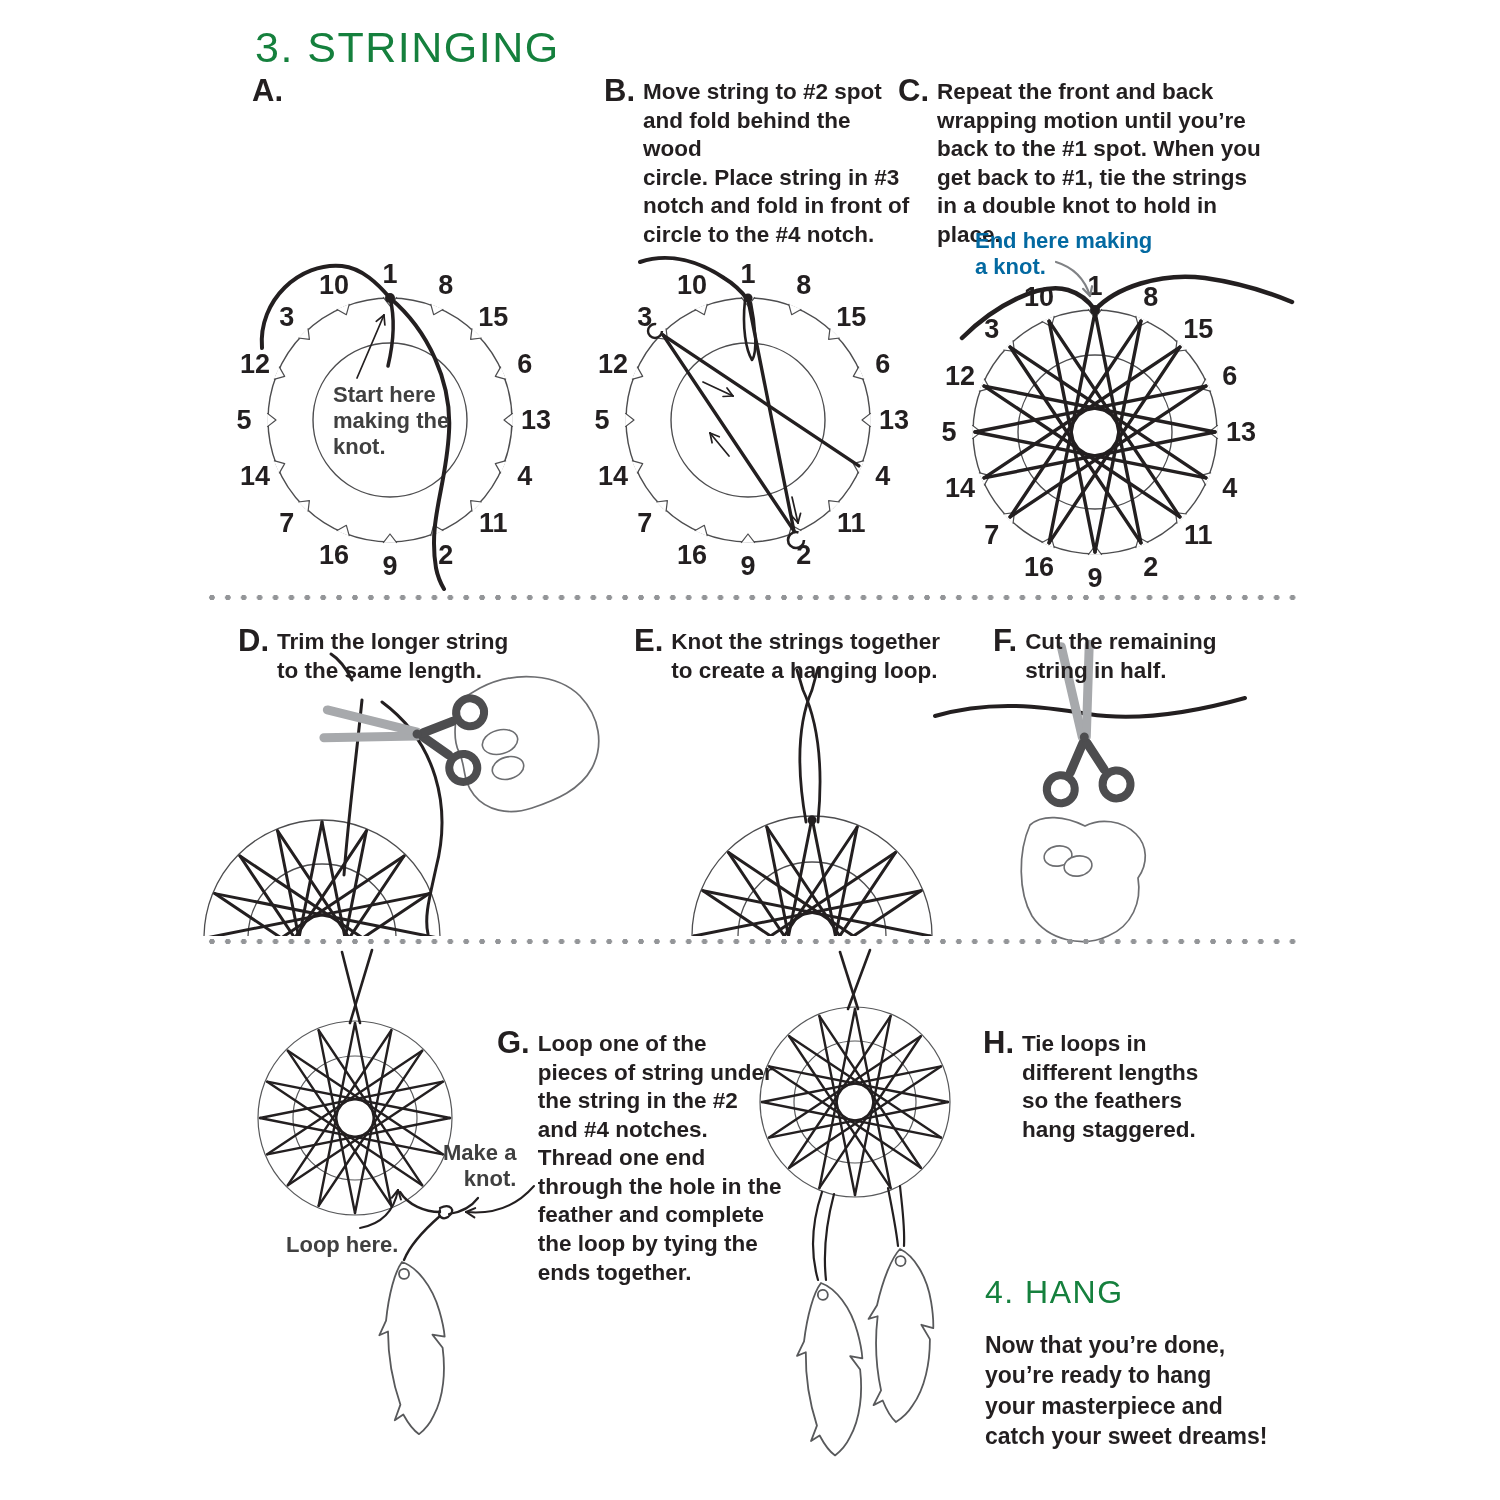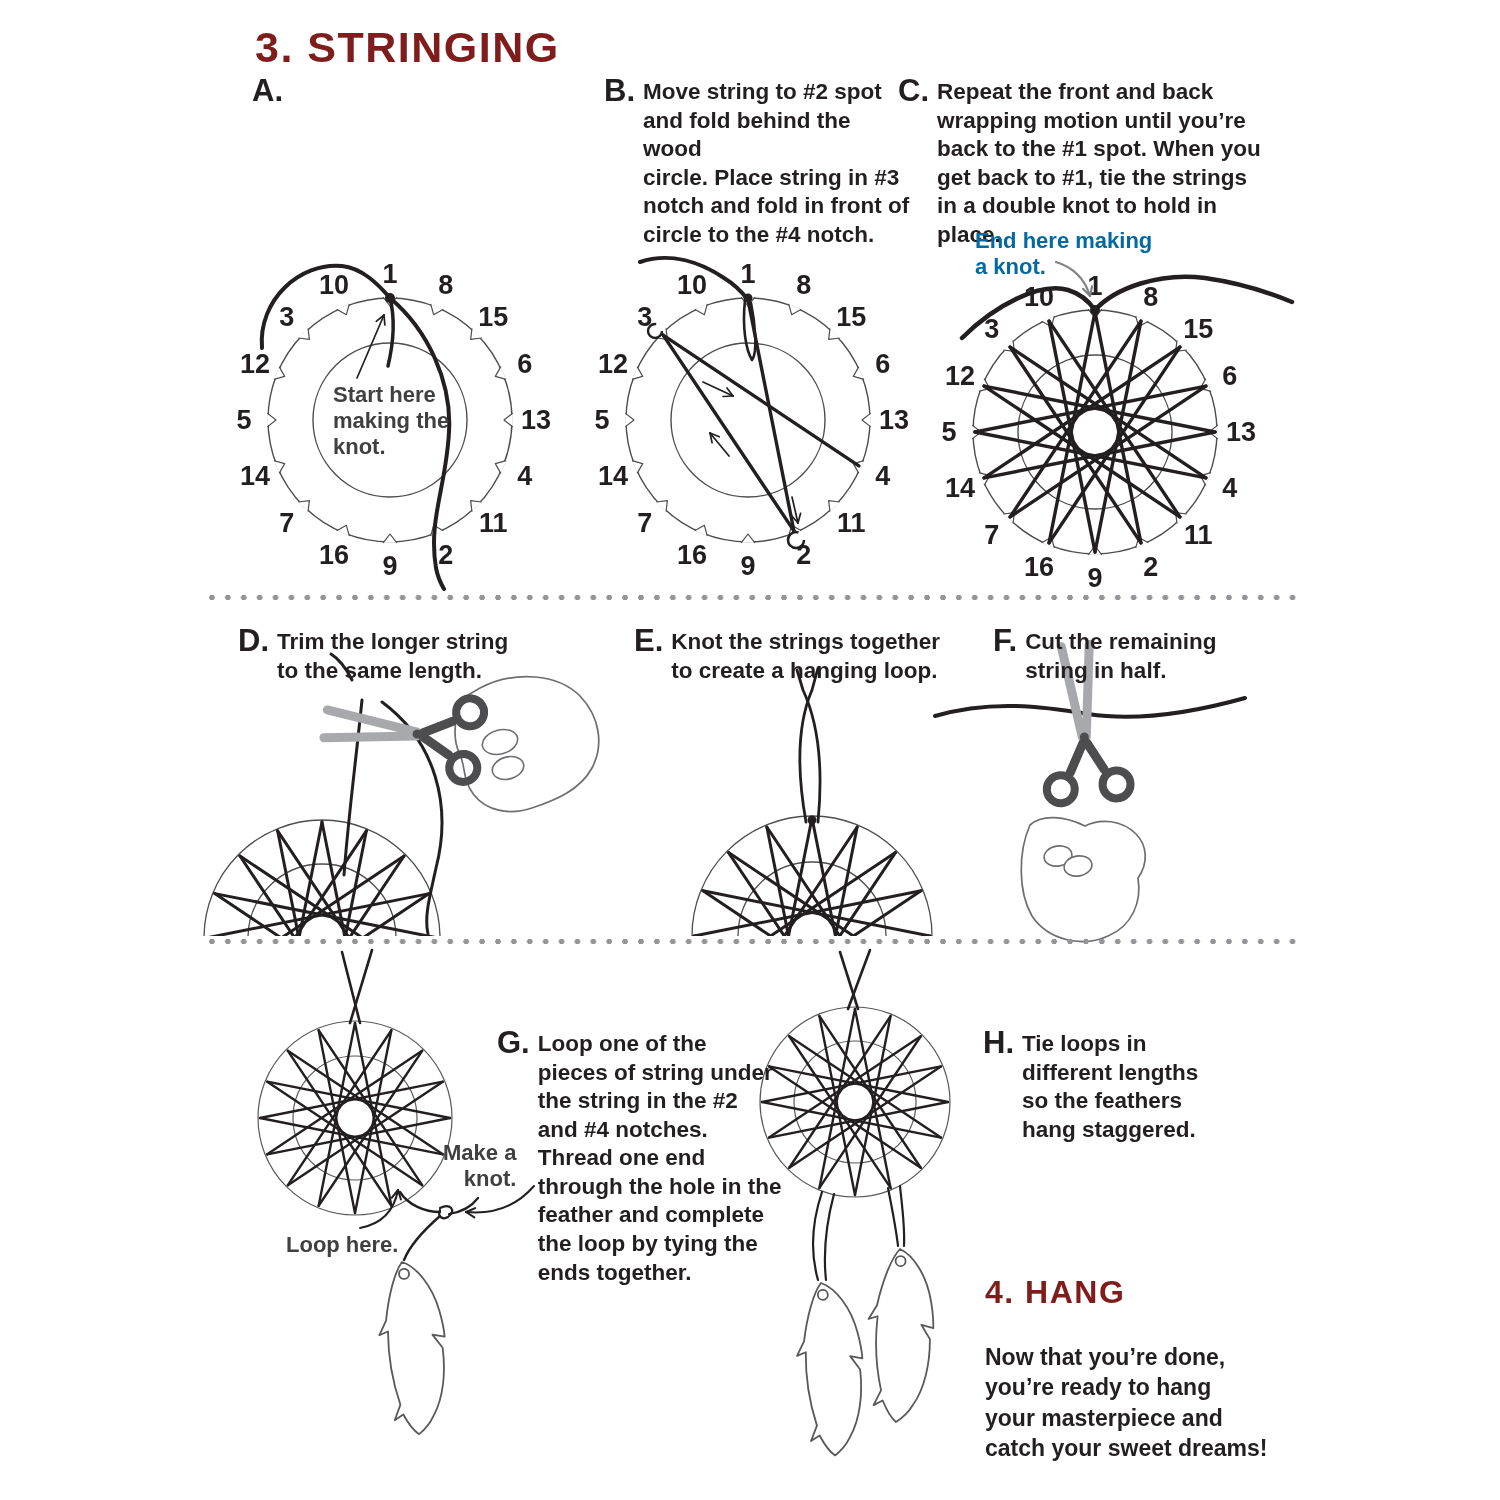--- a/index.html
+++ b/index.html
@@ -1,40 +1,40 @@
 <!DOCTYPE html>
 <html><head>
 <meta charset="utf-8">
 <style>
   html,body{margin:0;padding:0;background:#ffffff;}
   .canvas{position:relative;width:1500px;height:1500px;background:#fff;
           font-family:"Liberation Sans",sans-serif;overflow:hidden;}
   #art{position:absolute;left:0;top:0;}
-  .title{position:absolute;font-weight:700;color:#7f1d1d;letter-spacing:1.5px;line-height:1;}
+  .title{position:absolute;font-weight:400;color:#15803d;letter-spacing:1.5px;line-height:1;}
   #title3{left:255px;top:26px;font-size:43px;}
   #title4{left:985px;top:1276px;font-size:32px;}
   .step{position:absolute;display:flex;align-items:flex-start;color:#231f20;}
   .letter{font-weight:700;font-size:31px;line-height:1;margin-right:8px;margin-top:-3px;}
   .stext{font-weight:700;font-size:22.5px;line-height:1.27;white-space:pre-line;}
   #stepA{left:252px;top:78px;width:345px;}
   #stepB{left:604px;top:78px;width:310px;}
   #stepC{left:898px;top:78px;width:370px;}
   #stepD{left:238px;top:628px;width:310px;}
   #stepE{left:634px;top:628px;width:340px;}
   #stepF{left:993px;top:628px;width:290px;}
   #stepG{left:497px;top:1030px;width:300px;}
   #stepH{left:983px;top:1030px;width:260px;}
   .lbl{position:absolute;font-weight:700;font-size:22px;line-height:1.18;color:#404040;white-space:pre-line;}
   .lbl.gray{color:#0369a1;}
   #lblStart{left:333px;top:382px;}
   #lblEnd{left:975px;top:228px;}
   #lblMake{left:443px;top:1140px;text-align:right;}
   #lblLoop{left:286px;top:1232px;}
   .hangtext{position:absolute;left:985px;top:1330px;font-weight:700;font-size:23px;
-            line-height:1.32;color:#231f20;white-space:pre-line;margin-top:12px;}
+            line-height:1.32;color:#231f20;white-space:pre-line;}
   .dots{position:absolute;left:204px;width:1096px;height:7px;
         background-image:radial-gradient(circle,#939598 2.5px,rgba(255,255,255,0) 3px);
         background-size:15.9px 7px;background-repeat:repeat-x;background-position:0 center;}
   #dots1{top:594px;} #dots2{top:938px;}
   .num{font-family:"Liberation Sans",sans-serif;font-weight:700;font-size:27px;fill:#231f20;}
 </style>
 </head>
 <body>
 
 <div class="canvas">

